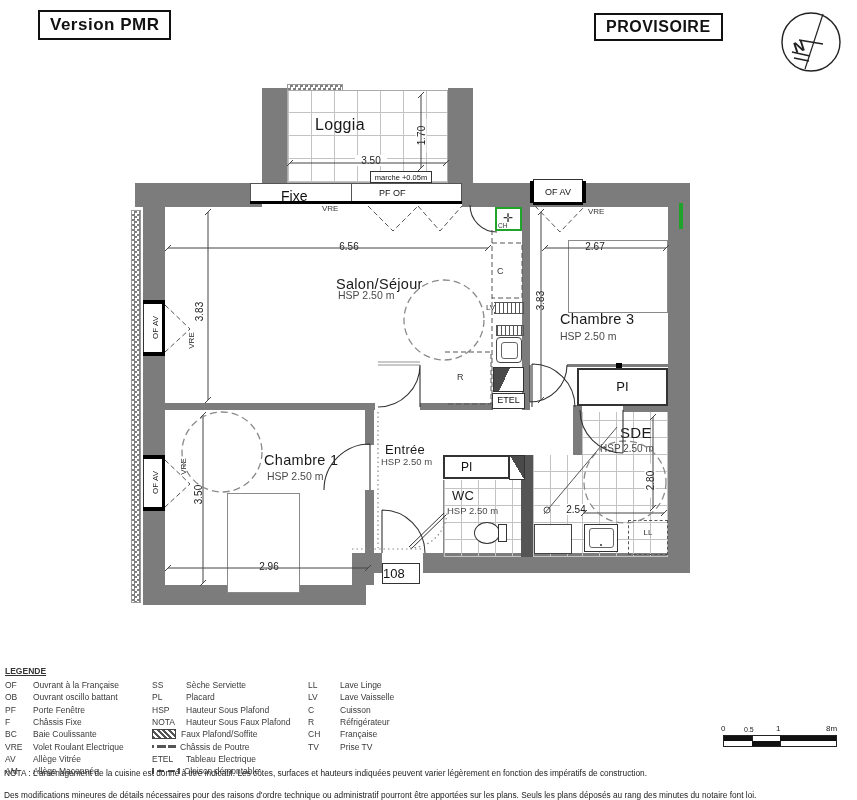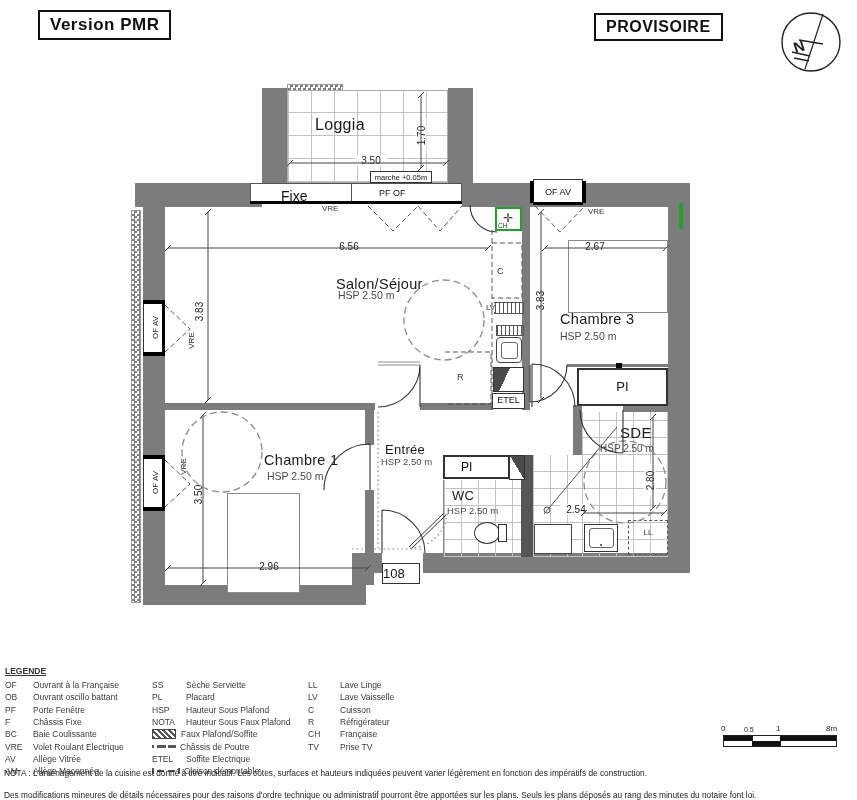--- a/index.html
+++ b/index.html
@@ -243,21 +243,21 @@
   <div class="lrow">
       <span class="sw-hatch"></span>
       <span>Faux Plafond/Soffite</span>
     </div>
   <div class="lrow">
       <span class="sw-beam"></span>
       <span>Châssis de Poutre</span>
     </div>
   <div class="lrow">
       <span class="labbr" style="flex-basis:34px">ETEL</span>
-      <span>Soffite Electrique</span>
+      <span>Tableau Electrique</span>
     </div>
   <div class="lrow">
       <span class="sw-cloison"></span>
       <span>Cloison démontable</span>
     </div>
 </div>
 <div class="abs" style="left:308px;top:679px">
   <div class="lrow">
       <span class="labbr" style="flex-basis:32px">LL</span>
       <span>Lave Linge</span>

